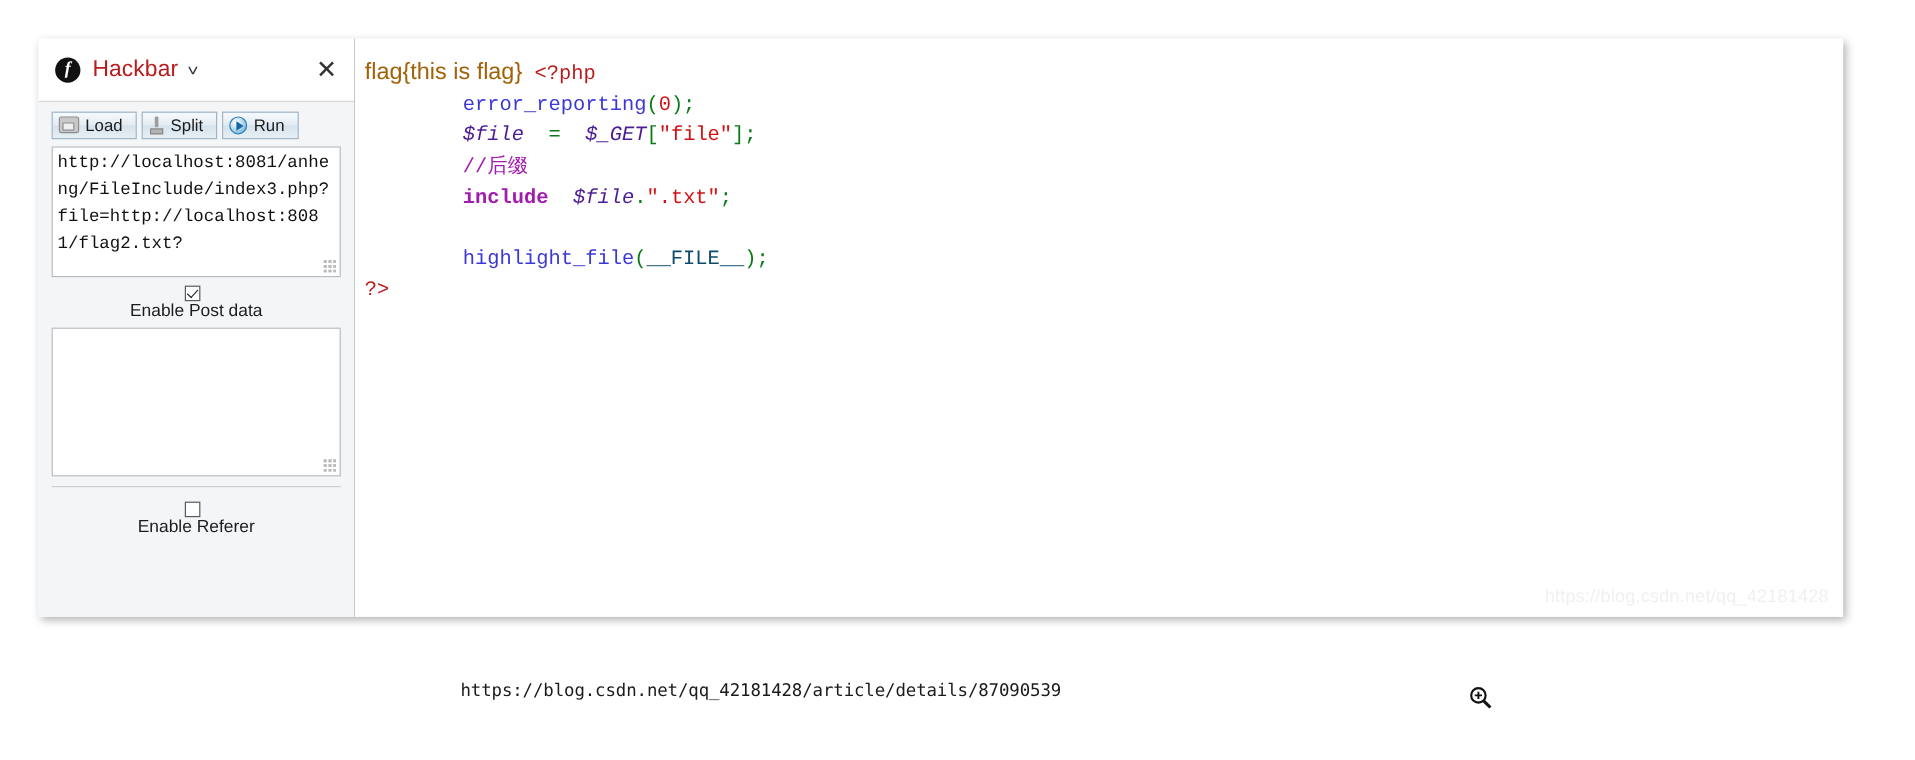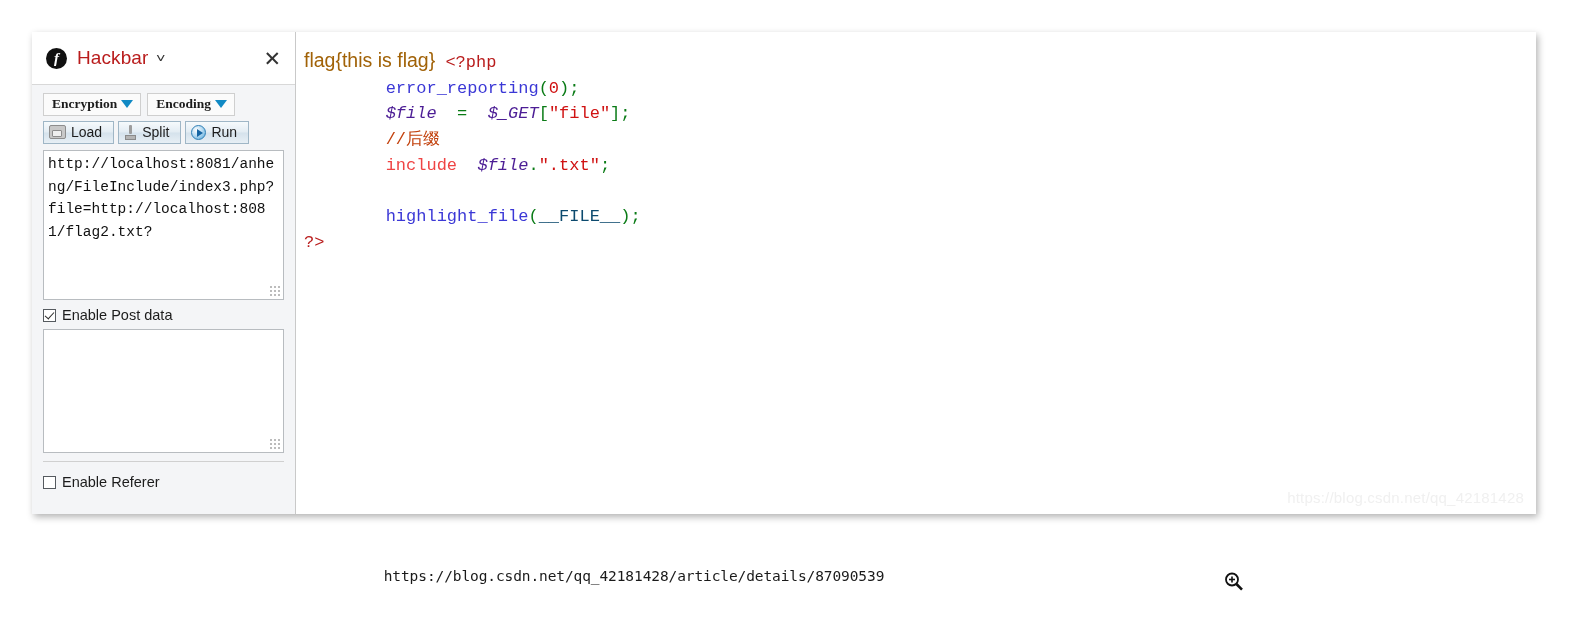--- a/index.html
+++ b/index.html
@@ -222,21 +222,21 @@
     font-family: "Liberation Mono", monospace;
     font-size: 14.5px;
     line-height: 22.6px;
     color: #111111;
     padding: 2px 5px 2px 4px;
     overflow: hidden;
     display: block;
     white-space: pre-wrap;
     word-break: break-all;
   }
-  .ta-url { height: 150px; }
+  .ta-url { height: 109px; }
   .ta-post { height: 124px; }
 
   .grip {
     position: absolute;
     right: 4px; bottom: 4px;
     width: 11px; height: 11px;
     pointer-events: none;
     background-image:
       radial-gradient(circle, #b9b9b9 50%, transparent 52%),
       radial-gradient(circle, #b9b9b9 50%, transparent 52%);
@@ -245,20 +245,21 @@
     background-repeat: repeat;
     opacity: .95;
   }
 
   .chk-row {
     display: flex;
     align-items: center;
     margin-top: 7px;
     margin-bottom: 1px;
     cursor: pointer;
+    flex-direction: column;
   }
   .chk-row.referer { margin-top: 12px; }
 
   .chk {
     width: 13px; height: 13px;
     border: 1px solid #555a5f;
     background: #ffffff;
     box-sizing: border-box;
     position: relative;
     margin-right: 6px;
@@ -309,24 +310,24 @@
     line-height: 25.7px;
     white-space: pre;
     display: block;
     margin: 0;
   }
   .code .l1 { display: inline; }
 
   .c-tag   { color: #b91c1c; }
   .c-fn    { color: #3b38d6; }
   .c-var   { color: #4c1d95; font-style: italic; }
-  .c-kw    { color: #ef4444; }
+  .c-kw    { color: #a21caf; font-weight: bold; }
   .c-str   { color: #d01212; }
   .c-punct { color: #0a7b16; }
-  .c-cmt   { color: #c2410c; }
+  .c-cmt   { color: #a21caf; }
   .c-num   { color: #d01212; }
   .c-const { color: #0c4a6e; }
 
   .watermark {
     position: absolute;
     right: 12px;
     bottom: 8px;
     font-size: 15px;
     color: #f0f0f0;
     font-family: "Liberation Sans", sans-serif;
@@ -366,30 +367,20 @@
 
       <div class="hb-titlebar">
         <div class="hb-logo">f</div>
         <div class="hb-title">Hackbar</div>
         <div class="hb-caret">˅</div>
         <div class="hb-close">✕</div>
       </div>
 
       <div class="hb-body">
 
-        <div class="hb-row1">
-          <div class="hb-dropbtn">
-            <span>Encryption</span>
-            <span class="tri-down"></span>
-          </div>
-          <div class="hb-dropbtn">
-            <span>Encoding</span>
-            <span class="tri-down"></span>
-          </div>
-        </div>
 
         <div class="hb-row2">
           <div class="hb-btn">
             <span class="ico-disk"></span>
             <span class="lbl">Load</span>
           </div>
           <div class="hb-btn">
             <span class="ico-split"></span>
             <span class="lbl">Split</span>
           </div>

